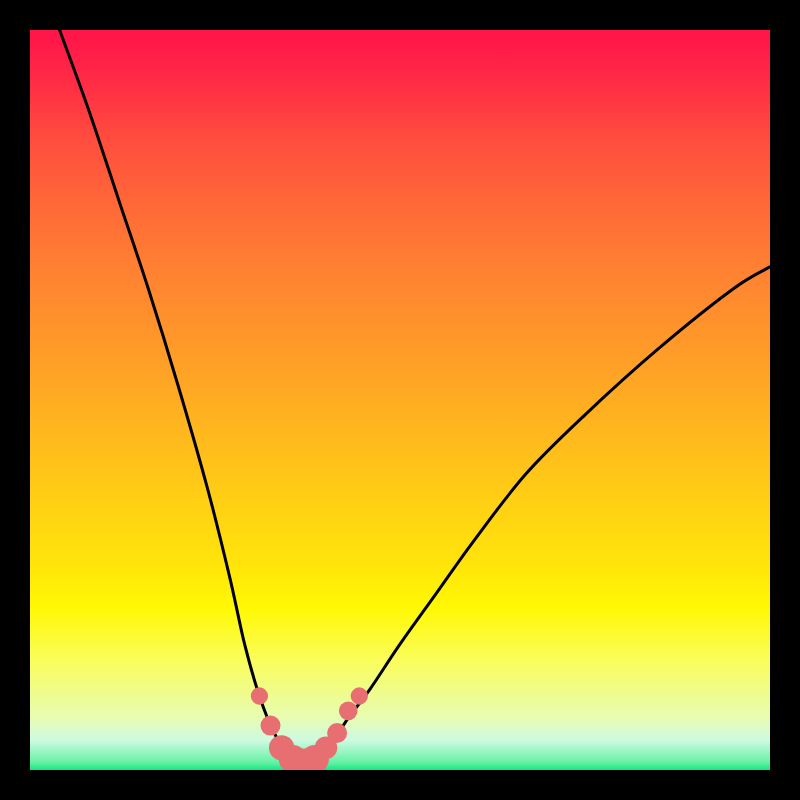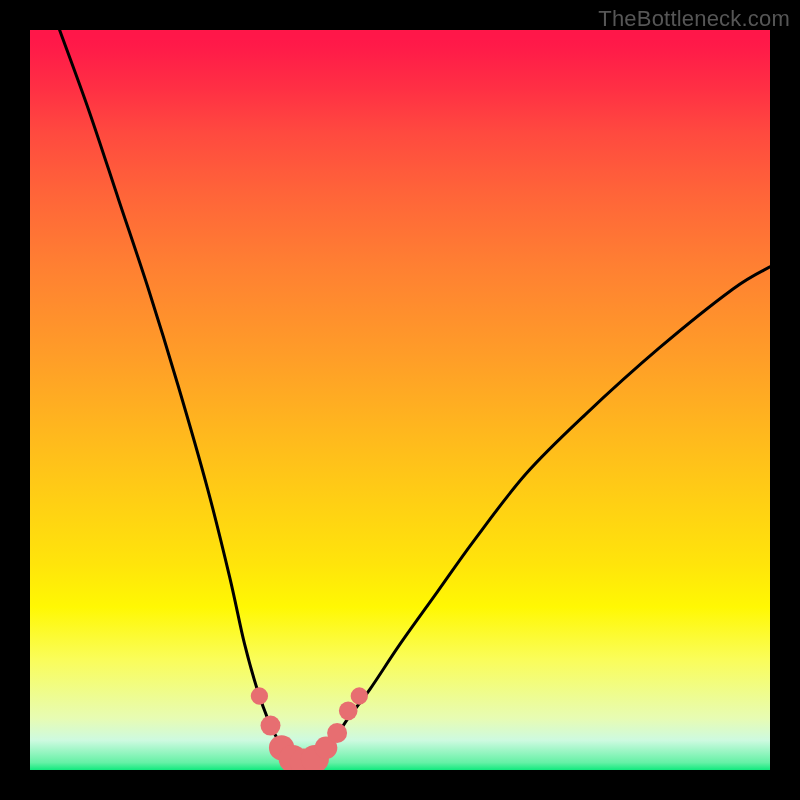--- a/index.html
+++ b/index.html
@@ -87,14 +87,13 @@
           <circle cx="262.7" cy="728.9" r="13.988000000000001" fill="#e76e71" stroke="#c55c60" stroke-width="0"></circle>
           <circle cx="273.8" cy="732.6" r="13.988000000000001" fill="#e76e71" stroke="#c55c60" stroke-width="0"></circle>
           <circle cx="284.90000000000003" cy="728.9" r="13.988000000000001" fill="#e76e71" stroke="#c55c60" stroke-width="0"></circle>
           <circle cx="296" cy="717.8" r="11.324" fill="#e76e71" stroke="#c55c60" stroke-width="0"></circle>
           <circle cx="307.09999999999997" cy="703" r="9.992" fill="#e76e71" stroke="#c55c60" stroke-width="0"></circle>
           <circle cx="318.2" cy="680.8" r="9.326" fill="#e76e71" stroke="#c55c60" stroke-width="0"></circle>
           <circle cx="329.3" cy="666" r="8.66" fill="#e76e71" stroke="#c55c60" stroke-width="0"></circle>
         </g>
     </svg>
   </div>
-  <div class="watermark">TheBottleneck.com</div>
 </div>
 
 </body></html>

